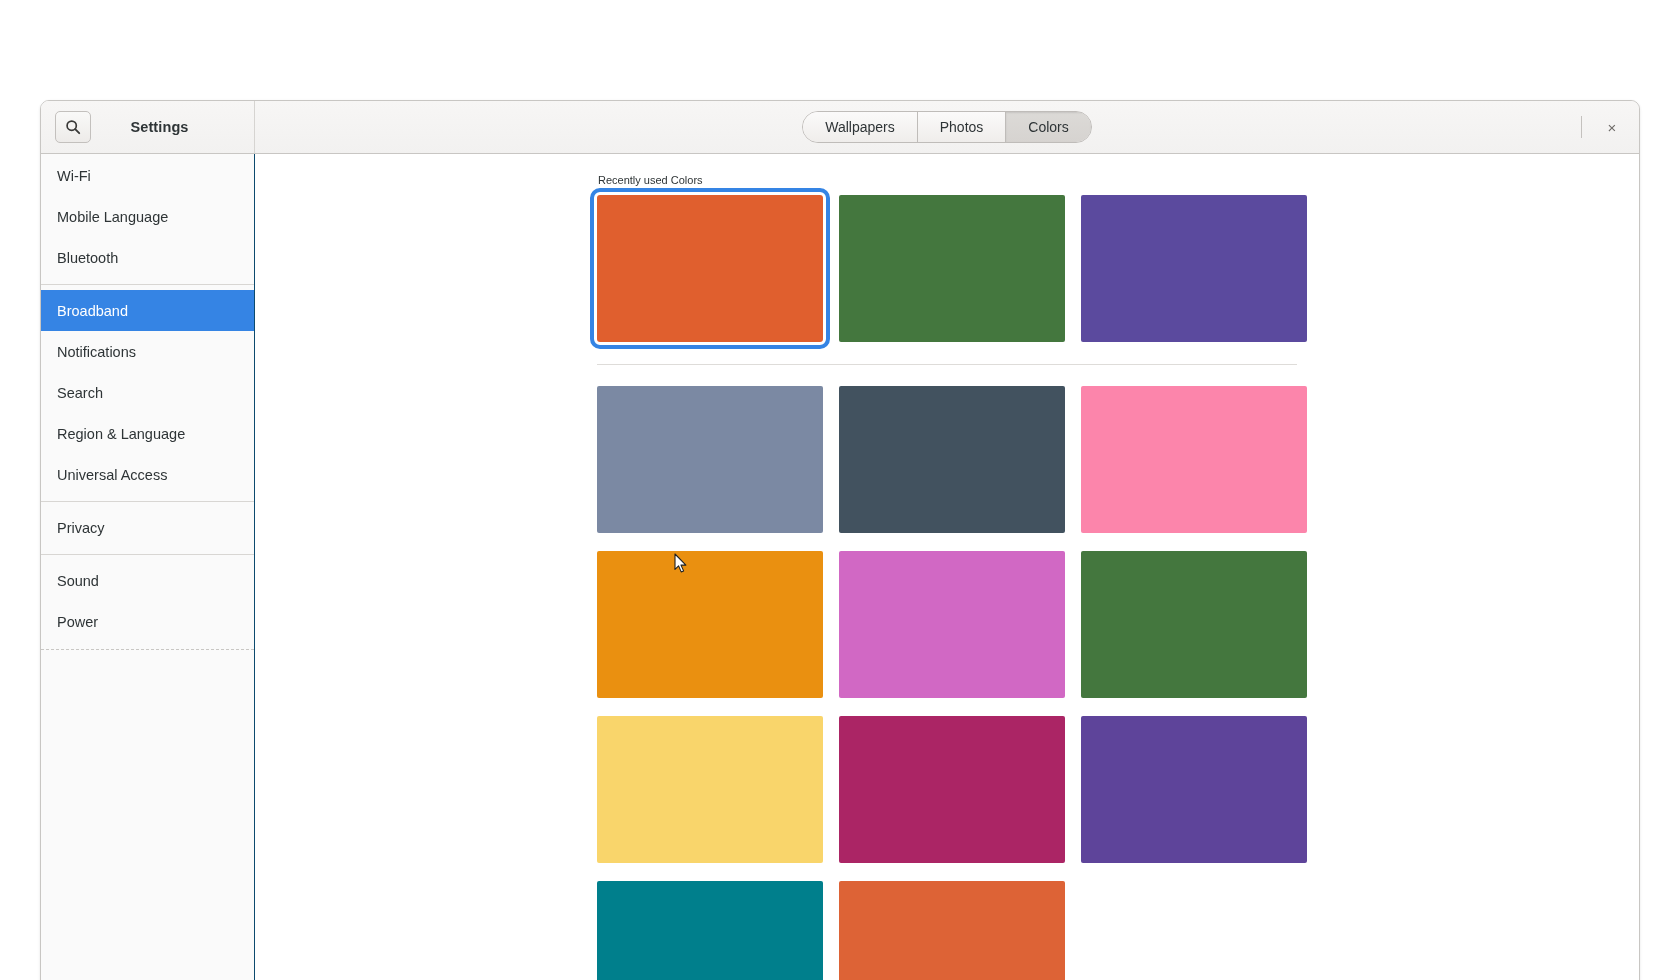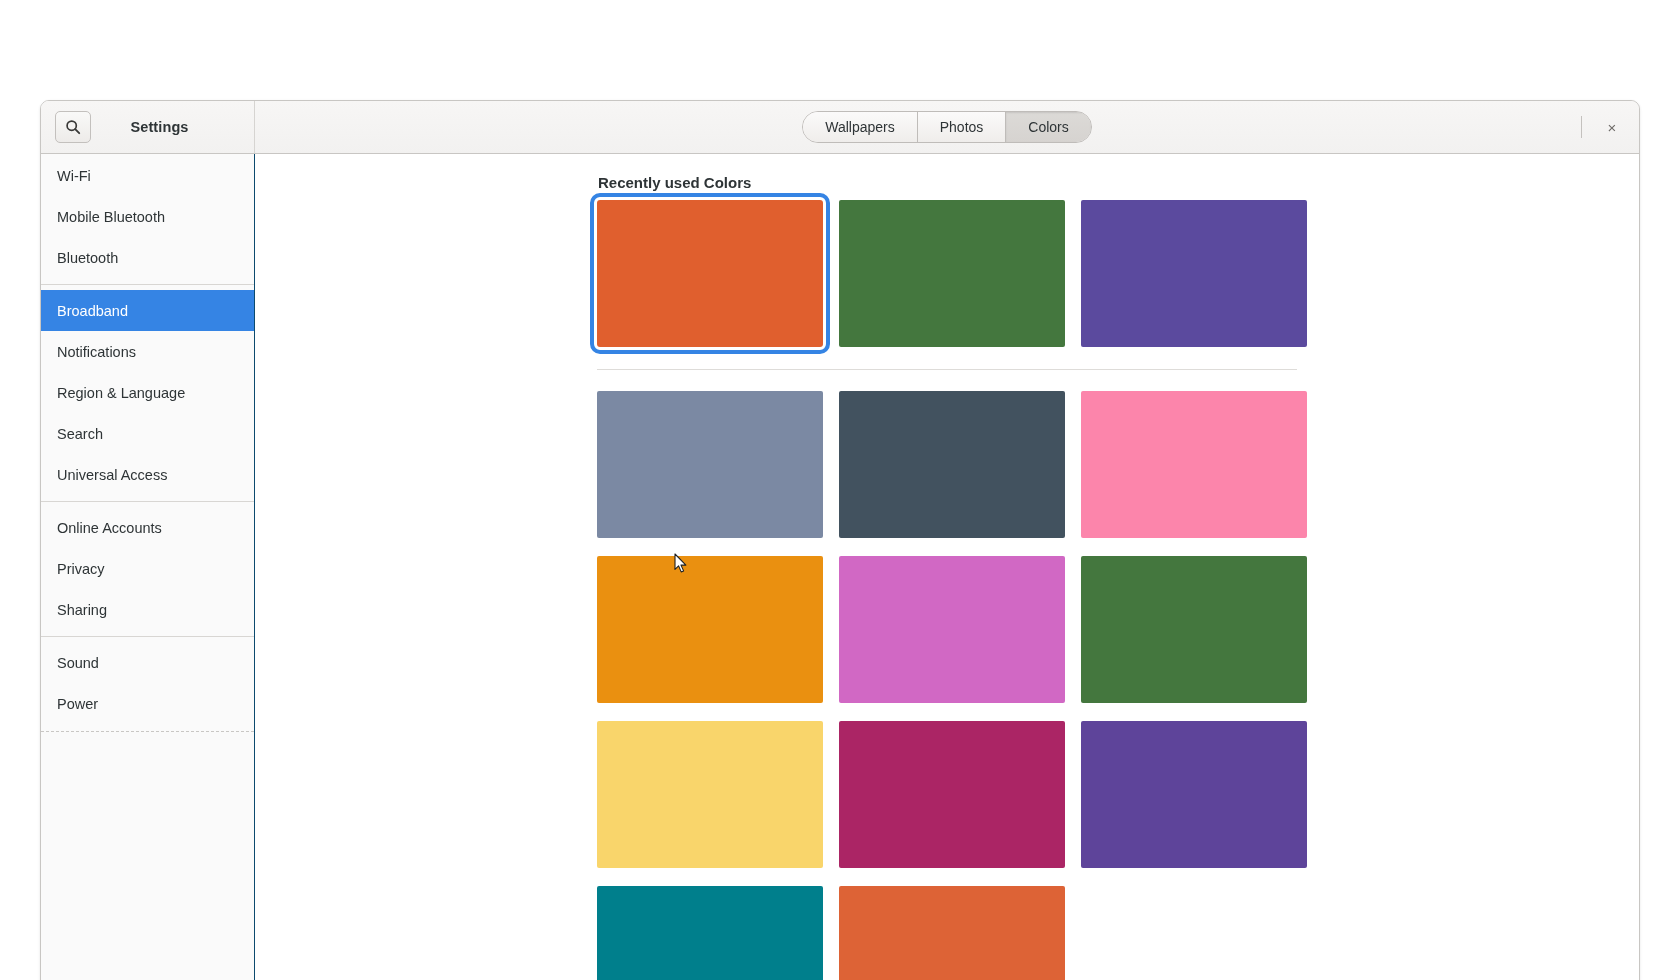--- a/index.html
+++ b/index.html
@@ -187,22 +187,22 @@
     position: relative;
   }
 
   .content-inner {
     width: 700px;
     margin: 0 auto;
     padding-top: 20px;
   }
 
   .section-title {
-    font-size: 15px;
-    font-weight: bold;
+    font-size: 11px;
+    font-weight: normal;
     color: #2e3436;
     margin-bottom: 9px;
     padding-left: 1px;
   }
 
   .swatch-grid {
     display: grid;
     grid-template-columns: repeat(3, 226px);
     gap: 18px 16px;
   }
@@ -269,50 +269,44 @@
   </div>
 
   <div class="body">
 
     <div class="sidebar">
       <div class="sb-list" id="sidebar-list">
           <div class="sb-item">
             <span>Wi-Fi</span>
           </div>
           <div class="sb-item">
-            <span>Mobile Bluetooth</span>
+            <span>Mobile Language</span>
           </div>
           <div class="sb-item">
             <span>Bluetooth</span>
           </div>
           <div class="sb-sep"></div>
           <div class="sb-item selected">
             <span>Broadband</span>
           </div>
           <div class="sb-item">
             <span>Notifications</span>
           </div>
           <div class="sb-item">
+            <span>Search</span>
+          </div>
+          <div class="sb-item">
             <span>Region &amp; Language</span>
           </div>
           <div class="sb-item">
-            <span>Search</span>
-          </div>
-          <div class="sb-item">
             <span>Universal Access</span>
           </div>
           <div class="sb-sep"></div>
           <div class="sb-item">
-            <span>Online Accounts</span>
-          </div>
-          <div class="sb-item">
             <span>Privacy</span>
-          </div>
-          <div class="sb-item">
-            <span>Sharing</span>
           </div>
           <div class="sb-sep"></div>
           <div class="sb-item">
             <span>Sound</span>
           </div>
           <div class="sb-item">
             <span>Power</span>
           </div>
           <div class="sb-sep dashed"></div>
         </div>

